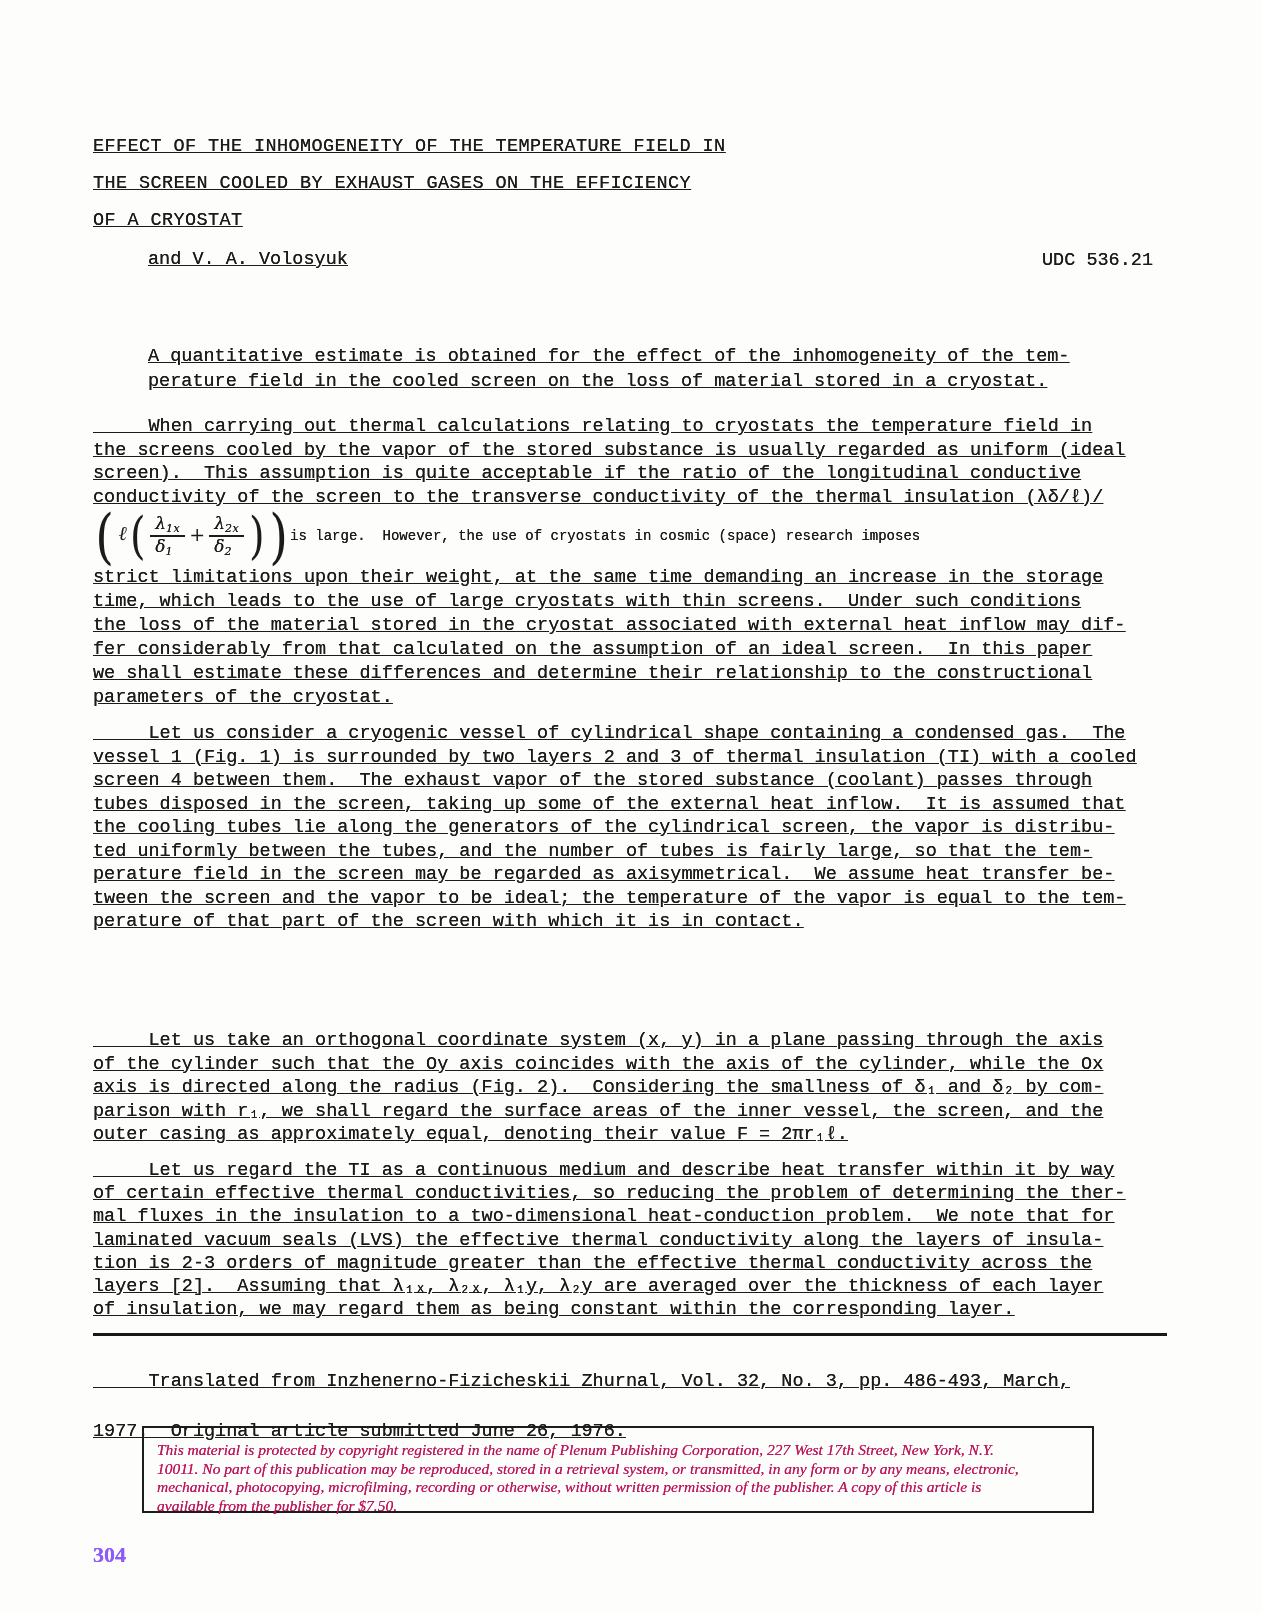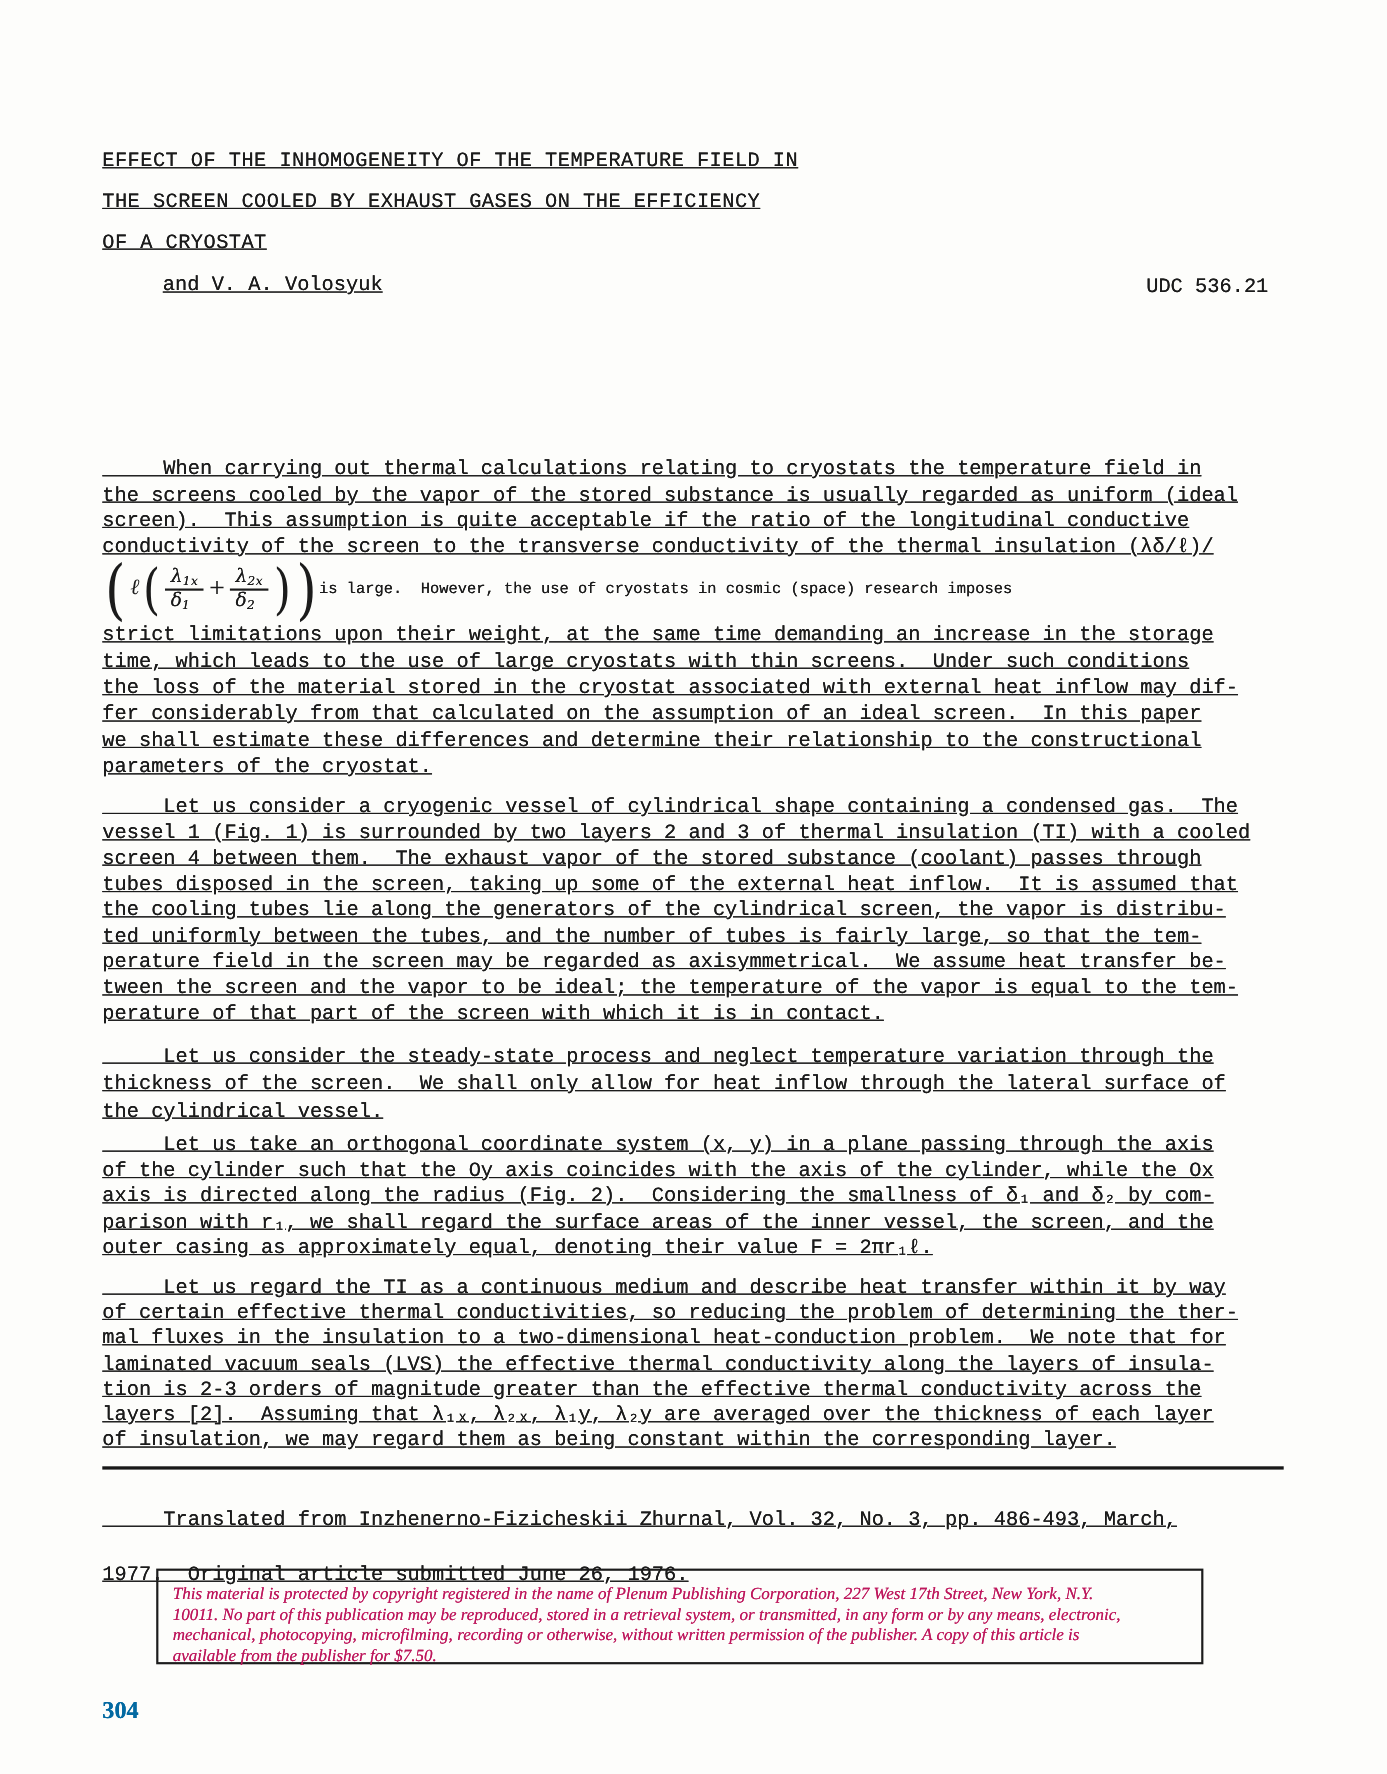--- a/index.html
+++ b/index.html
@@ -57,34 +57,35 @@
     border:2px solid #1c1c1c;
     padding:13px 0 0 13px;
     font-family:"Liberation Serif","DejaVu Serif",serif;
     font-style:italic;font-size:15.5px;color:#be185d;
   }
   .copyright-box .tline{line-height:18.7px;white-space:pre;text-shadow:0 0 0.3px currentColor;}
 
   .pageno{
     position:absolute;left:93px;top:1542px;
     font-family:"Liberation Serif","DejaVu Serif",serif;
-    font-weight:bold;font-size:22px;color:#0369a1;
+    font-weight:bold;font-size:22px;color:#8b5cf6;
   }
 </style>
 </head>
 <body>
 
 <div class="page">
 
   <div class="block title-block mono" style="left:93px;top:128px;"><div class="tline">EFFECT OF THE INHOMOGENEITY OF THE TEMPERATURE FIELD IN</div><div class="tline">THE SCREEN COOLED BY EXHAUST GASES ON THE EFFICIENCY</div><div class="tline">OF A CRYOSTAT</div></div>
 
   <div class="block authors mono" style="left:148px;top:248px;"><div class="tline">and V. A. Volosyuk</div></div>
 
   <div class="block udc tline" style="left:1042px;top:250px;">UDC 536.21</div>
 
+  <div class="block abstract mono" style="left:148px;top:344px;"><div class="tline">A quantitative estimate is obtained for the effect of the inhomogeneity of the tem-</div><div class="tline">perature field in the cooled screen on the loss of material stored in a cryostat.</div></div>
 
   <div class="block para1 mono" style="left:93px;top:415px;"><div class="tline">     When carrying out thermal calculations relating to cryostats the temperature field in</div><div class="tline">the screens cooled by the vapor of the stored substance is usually regarded as uniform (ideal</div><div class="tline">screen).  This assumption is quite acceptable if the ratio of the longitudinal conductive</div><div class="tline">conductivity of the screen to the transverse conductivity of the thermal insulation (λδ/ℓ)/</div></div>
 
   <div class="formula-row">
     <span class="formula">
       <span class="paren outer">(</span>
       <span class="flet">ℓ</span>
       <span class="paren inner">(</span>
       <span class="frac">
         <span class="num"><span>λ</span><sub>1x</sub></span>
@@ -98,21 +99,20 @@
       <span class="paren inner">)</span>
       <span class="paren outer">)</span>
     </span>
     <span class="formula-text tline">is large.  However, the use of cryostats in cosmic (space) research imposes</span>
   </div>
 
   <div class="block cont1 mono" style="left:93px;top:566px;"><div class="tline">strict limitations upon their weight, at the same time demanding an increase in the storage</div><div class="tline">time, which leads to the use of large cryostats with thin screens.  Under such conditions</div><div class="tline">the loss of the material stored in the cryostat associated with external heat inflow may dif-</div><div class="tline">fer considerably from that calculated on the assumption of an ideal screen.  In this paper</div><div class="tline">we shall estimate these differences and determine their relationship to the constructional</div><div class="tline">parameters of the cryostat.</div></div>
 
   <div class="block para2 mono" style="left:93px;top:722px;"><div class="tline">     Let us consider a cryogenic vessel of cylindrical shape containing a condensed gas.  The</div><div class="tline">vessel 1 (Fig. 1) is surrounded by two layers 2 and 3 of thermal insulation (TI) with a cooled</div><div class="tline">screen 4 between them.  The exhaust vapor of the stored substance (coolant) passes through</div><div class="tline">tubes disposed in the screen, taking up some of the external heat inflow.  It is assumed that</div><div class="tline">the cooling tubes lie along the generators of the cylindrical screen, the vapor is distribu-</div><div class="tline">ted uniformly between the tubes, and the number of tubes is fairly large, so that the tem-</div><div class="tline">perature field in the screen may be regarded as axisymmetrical.  We assume heat transfer be-</div><div class="tline">tween the screen and the vapor to be ideal; the temperature of the vapor is equal to the tem-</div><div class="tline">perature of that part of the screen with which it is in contact.</div></div>
 
-  <div class="block para3 mono" style="left:93px;top:948px;"><div class="tline">     Let us consider the steady-state process and neglect temperature variation through the</div><div class="tline">thickness of the screen.  We shall only allow for heat inflow through the lateral surface of</div><div class="tline">the cylindrical vessel.</div></div>
 
   <div class="block para4 mono" style="left:93px;top:1029px;"><div class="tline">     Let us take an orthogonal coordinate system (x, y) in a plane passing through the axis</div><div class="tline">of the cylinder such that the Oy axis coincides with the axis of the cylinder, while the Ox</div><div class="tline">axis is directed along the radius (Fig. 2).  Considering the smallness of δ₁ and δ₂ by com-</div><div class="tline">parison with r₁, we shall regard the surface areas of the inner vessel, the screen, and the</div><div class="tline">outer casing as approximately equal, denoting their value F = 2πr₁ℓ.</div></div>
 
   <div class="block para5 mono" style="left:93px;top:1159px;"><div class="tline">     Let us regard the TI as a continuous medium and describe heat transfer within it by way</div><div class="tline">of certain effective thermal conductivities, so reducing the problem of determining the ther-</div><div class="tline">mal fluxes in the insulation to a two-dimensional heat-conduction problem.  We note that for</div><div class="tline">laminated vacuum seals (LVS) the effective thermal conductivity along the layers of insula-</div><div class="tline">tion is 2-3 orders of magnitude greater than the effective thermal conductivity across the</div><div class="tline">layers [2].  Assuming that λ₁ₓ, λ₂ₓ, λ₁y, λ₂y are averaged over the thickness of each layer</div><div class="tline">of insulation, we may regard them as being constant within the corresponding layer.</div></div>
 
   <div class="rule"></div>
 
   <div class="block footnote mono" style="left:93px;top:1344px;"><div class="tline">     Translated from Inzhenerno-Fizicheskii Zhurnal, Vol. 32, No. 3, pp. 486-493, March,</div><div class="tline">1977.  Original article submitted June 26, 1976.</div></div>
 
   <div class="copyright-box">

